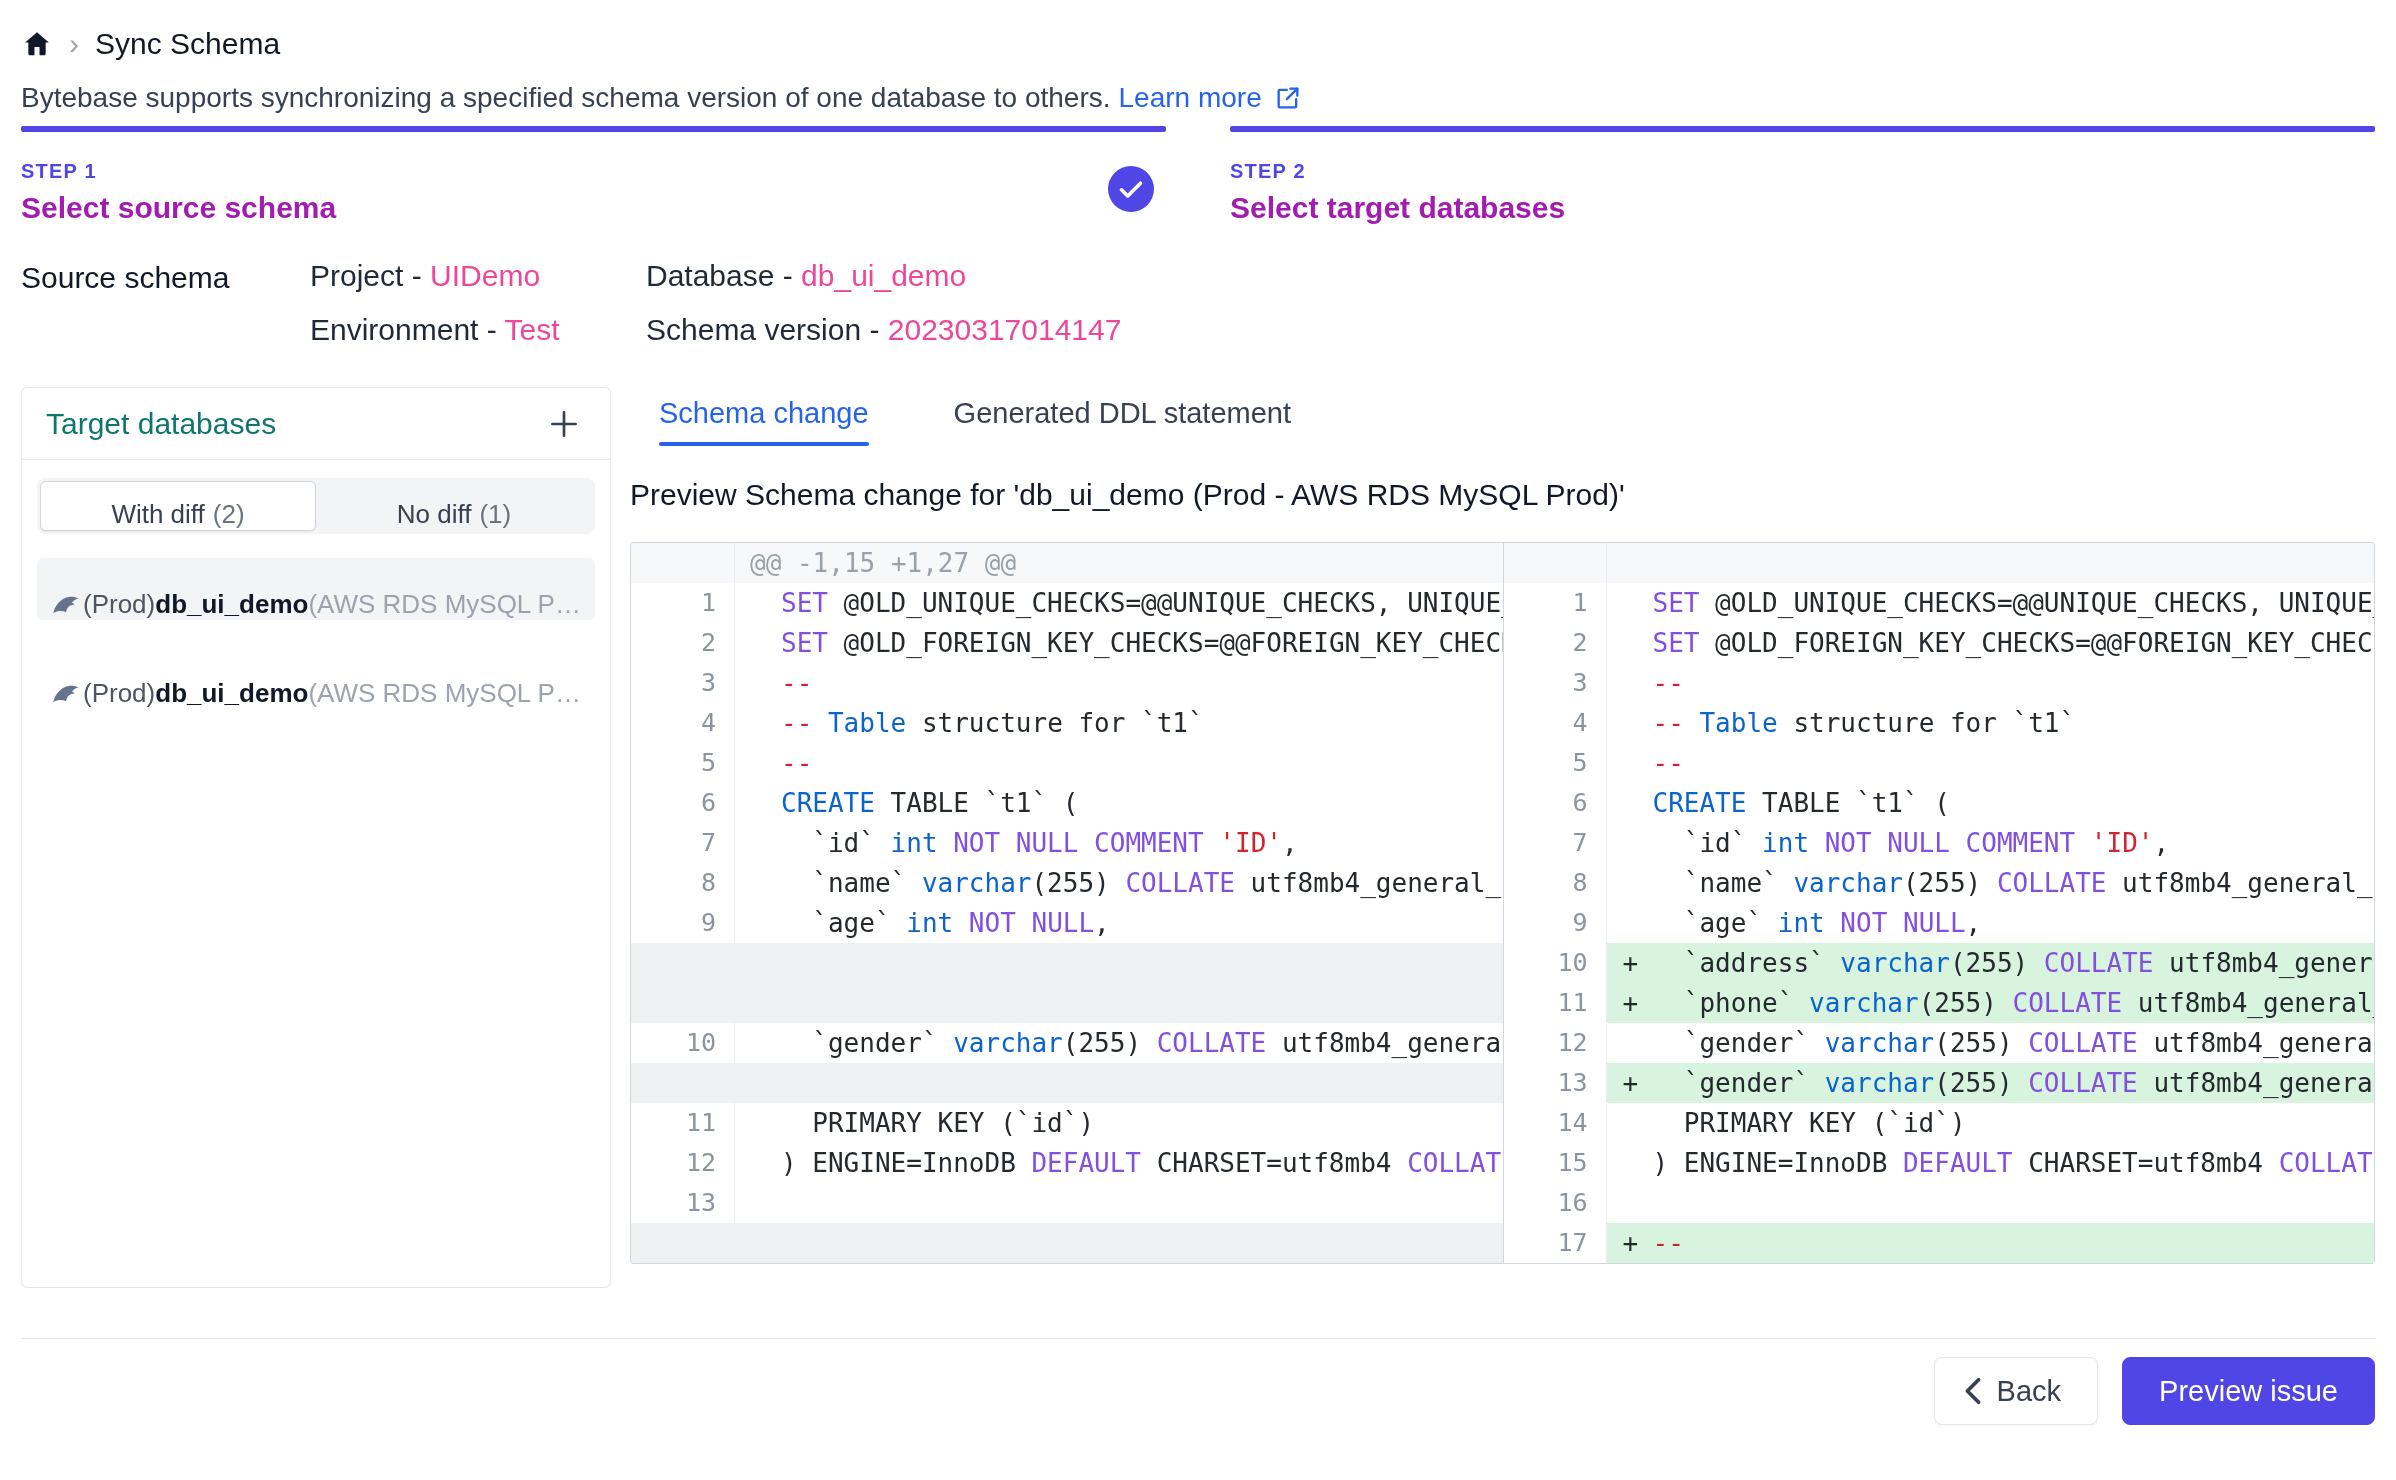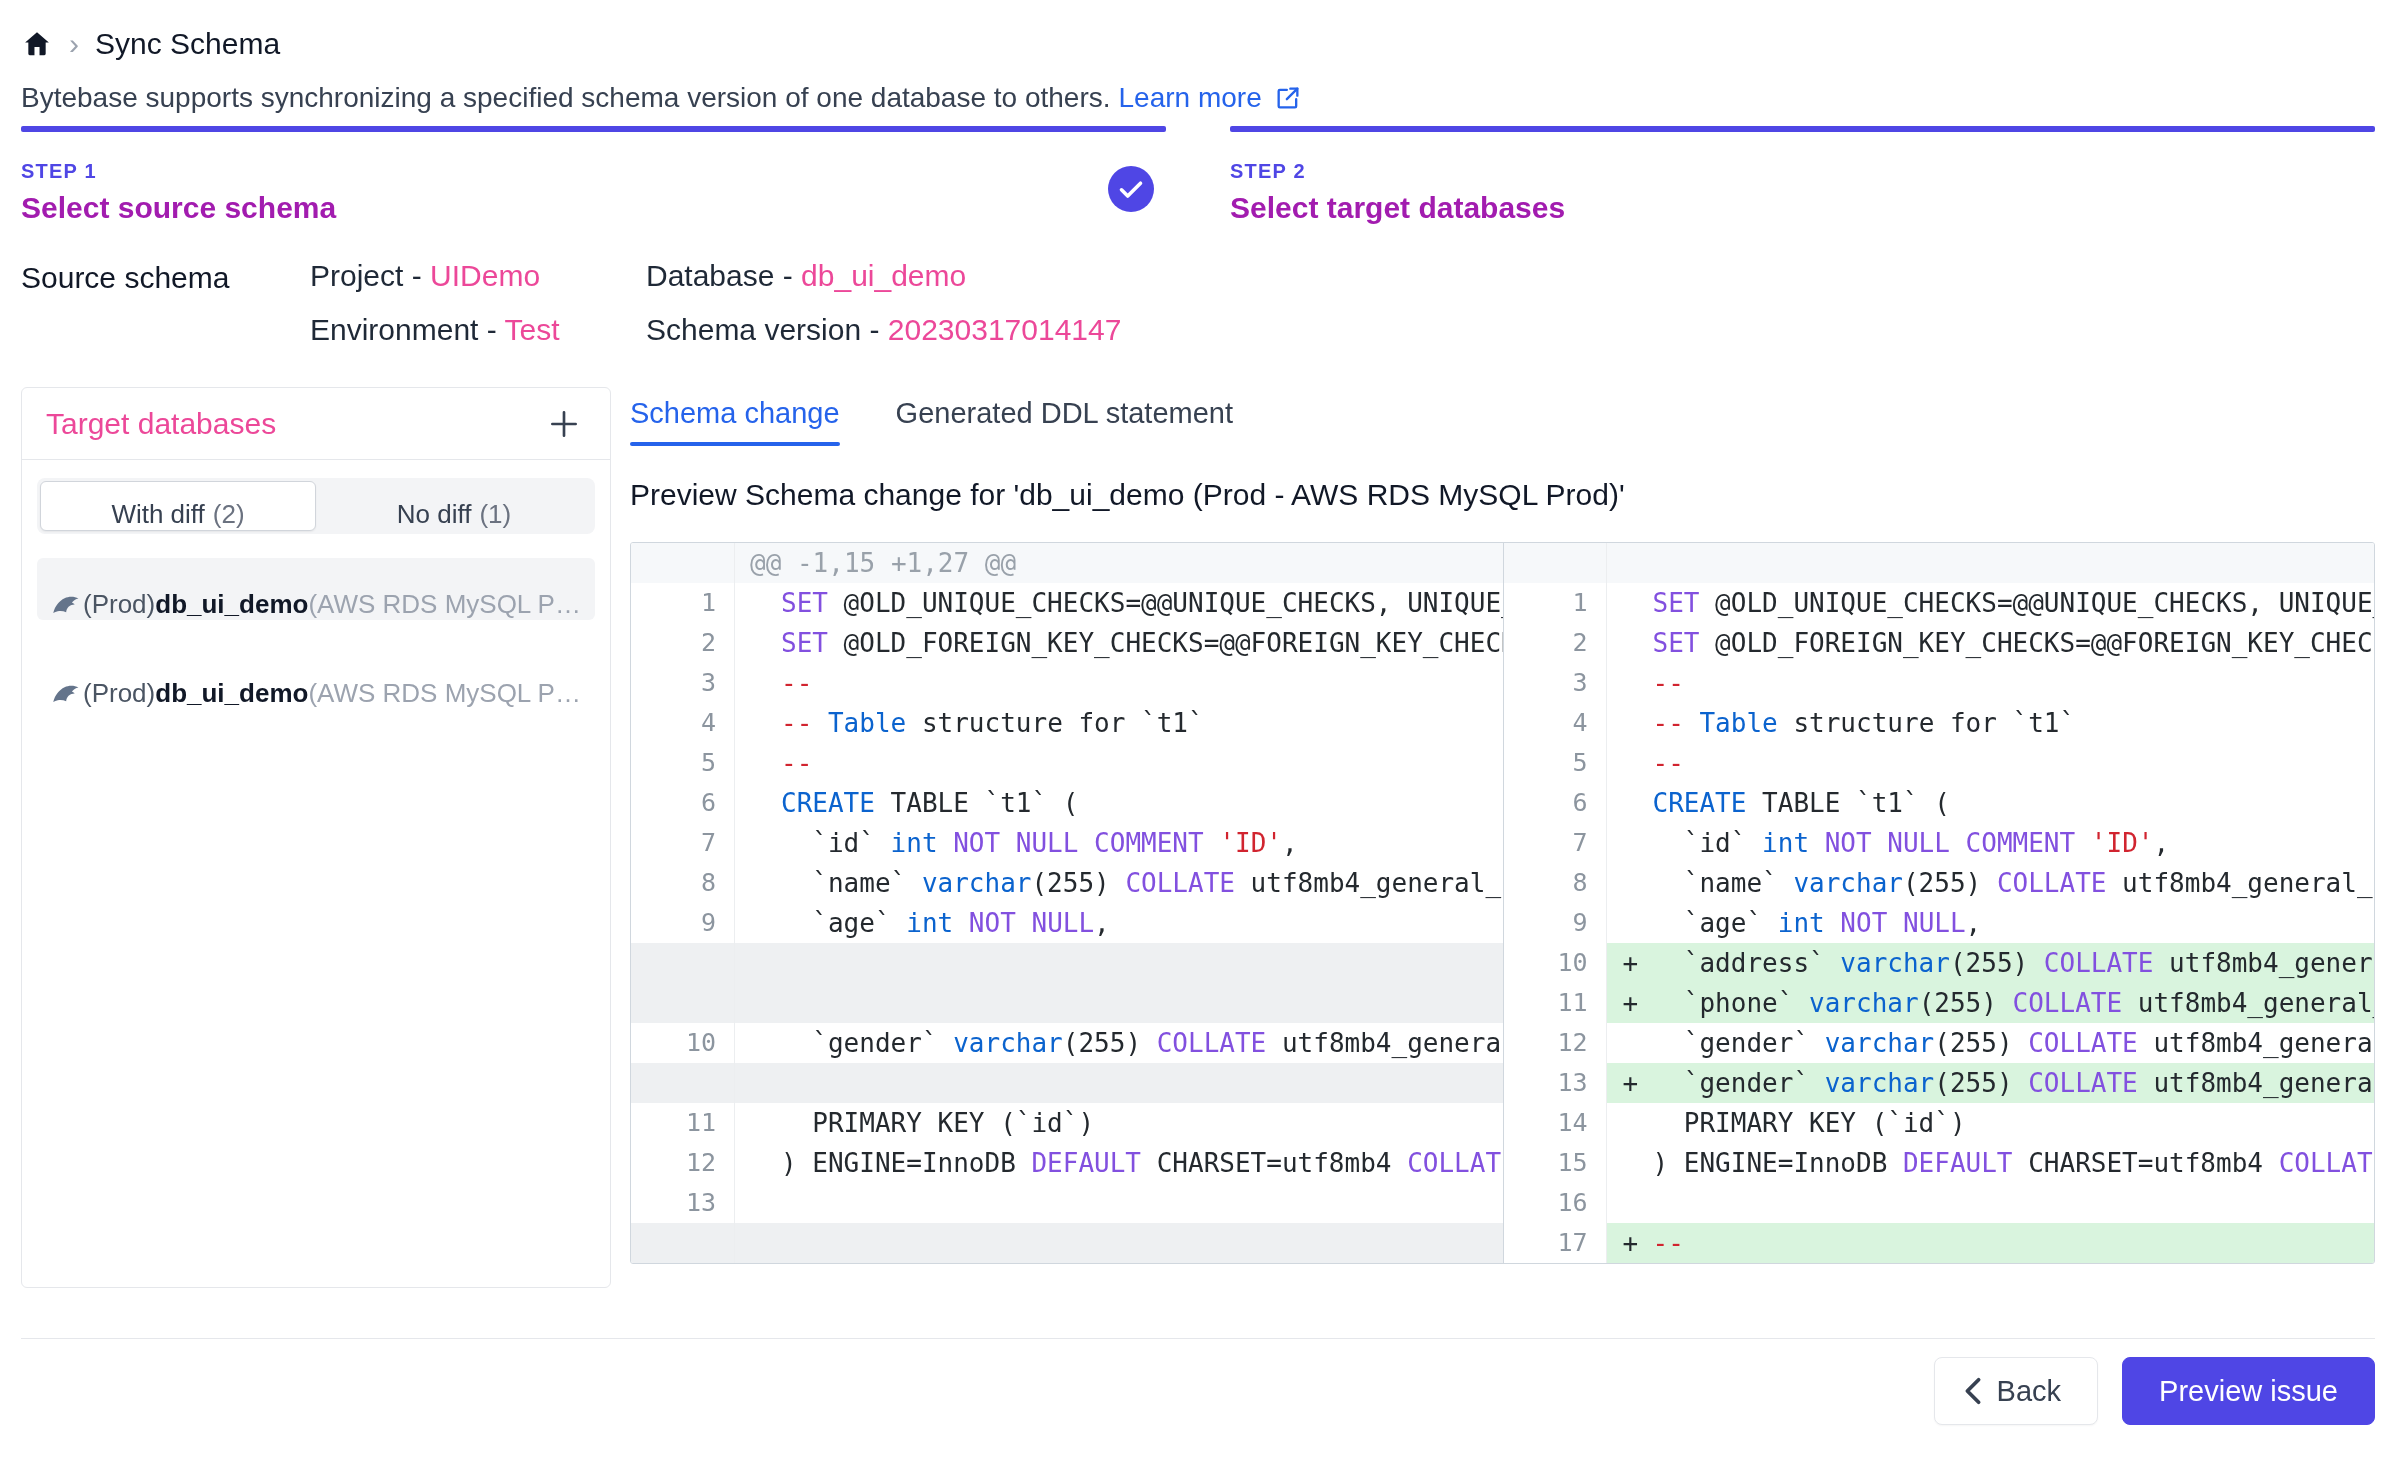--- a/index.html
+++ b/index.html
@@ -30,37 +30,37 @@
   .source-grid { display:grid; grid-template-columns:336px auto; grid-row-gap:20px; font-size:30px; }
   .field-label { color:#1f2937; }
   .field-value { color:#ec4899; cursor:pointer; }
 
   
   .main { margin-top:40px; display:flex; gap:19px; align-items:flex-start; }
 
   
   .target-panel { width:590px; height:901px; border:1px solid #e5e7eb; border-radius:6px; flex:0 0 auto; }
   .tp-header { display:flex; justify-content:space-between; align-items:center; padding:16px 24px; border-bottom:1px solid #e5e7eb; height:72px; }
-  .tp-title { font-size:30px; font-weight:500; color:#ec4899; }
+  .tp-title { font-size:30px; font-weight:500; color:#0f766e; }
   .tp-add { width:44px; height:44px; display:flex; align-items:center; justify-content:center; cursor:pointer; border-radius:6px; background:transparent; border:none; }
   .seg-control { margin:18px 15px 0 15px; background:#f3f4f6; border-radius:8px; padding:3px; display:flex; height:56px; }
   .seg-btn { flex:1 1 0; display:flex; align-items:flex-end; justify-content:center; gap:8px; font-size:26px; color:#374151; border-radius:6px; cursor:pointer; border:1px solid transparent; background:transparent; font-family:inherit; }
   .seg-btn.active { background:#ffffff; border:1px solid #d1d5db; box-shadow:0 1px 2px rgba(0,0,0,0.06); font-weight:500; }
   .seg-count { color:#6b7280; }
   .tp-list { margin-top:24px; padding:0 15px; display:flex; flex-direction:column; gap:27px; }
   .tp-item { display:flex; align-items:flex-end; height:62px; padding:0 12px; border-radius:6px; cursor:pointer; min-width:0; }
   .tp-item.selected { background:#f3f4f6; }
   .tp-item .env { font-size:26px; color:#4b5563; white-space:nowrap; }
   .tp-item .dbname { font-size:26px; font-weight:600; color:#111827; white-space:nowrap; }
   .tp-item .suffix { font-size:26px; color:#9ca3af; flex:1 1 0; min-width:0; overflow:hidden; text-overflow:ellipsis; white-space:nowrap; }
 
   
   .right-col { flex:1 1 0; min-width:0; }
   .preview-tabs { display:flex; gap:56px; align-items:flex-end; padding-top:10px; }
-  .ptab { font-size:29px; cursor:pointer; padding-bottom:16px; position:relative; color:#374151; font-weight:500; }
+  .ptab { font-size:29px; cursor:pointer; padding-bottom:16px; position:relative; color:#374151; font-weight:500;margin-left:29px; }
   .ptab.active { color:#2563eb; }
   .ptab.active::after { content:""; position:absolute; left:0; right:0; bottom:0; height:4px; background:#2563eb; border-radius:2px; }
   .preview-title { margin-top:32px; font-size:30px; color:#111827; }
 
   
   .diff { margin-top:30px; border:1px solid #d0d7de; border-radius:3px; overflow:hidden; height:722px; }
   .drow { display:flex; height:40px; line-height:40px; font-family:"DejaVu Sans Mono", monospace; font-size:26px; }
   .gut { flex:0 0 104px; text-align:right; padding-right:18px; color:#8c959f; font-size:25px; background:#ffffff; }
   .gut.l { border-right:1px solid #eceef0; }
   .gut.r { border-right:1px solid #eceef0; border-left:1px solid #d0d7de; }

